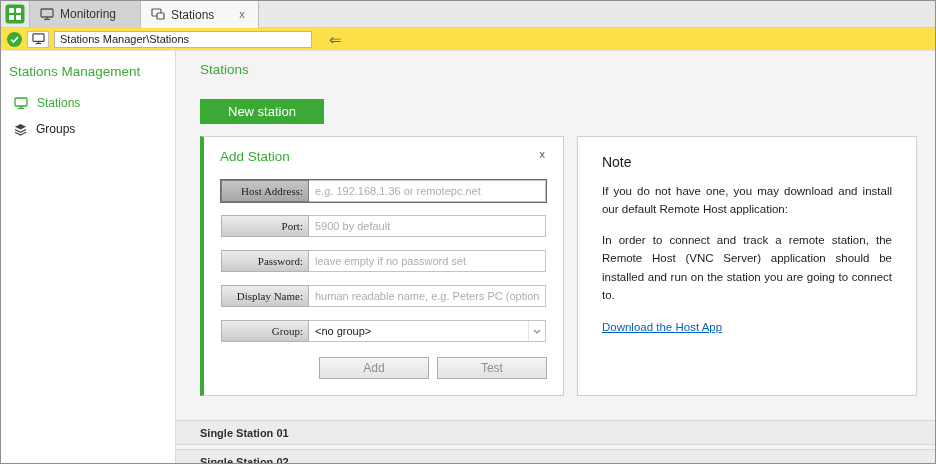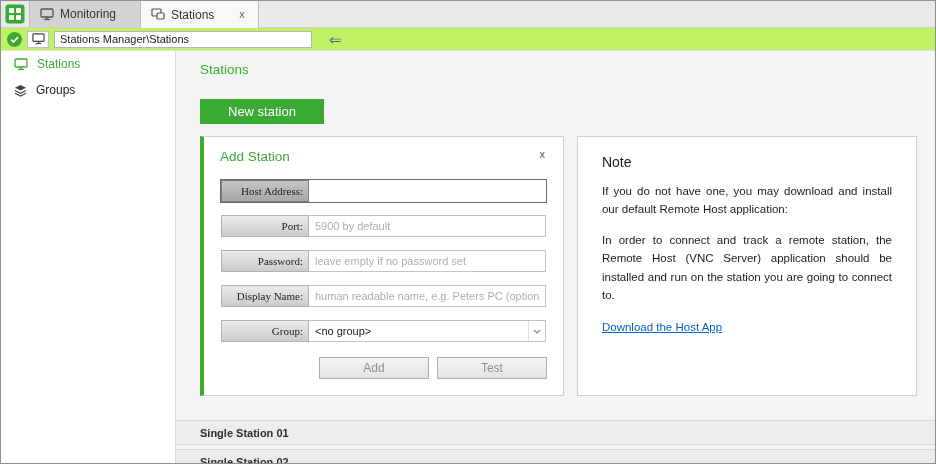--- a/index.html
+++ b/index.html
@@ -11,21 +11,21 @@
   }
   
   .tabbar{ flex:0 0 26px; background:#e9e9e9; display:flex; align-items:stretch;
     border-bottom:1px solid #cfcfcf; }
   .logo{ width:20px; height:20px; margin:3px 4px; flex:0 0 20px; }
   .tab{ display:flex; align-items:center; gap:6px; padding:0 10px; font-size:12px; color:#333; cursor:default; }
   .tab-monitoring{ background:#d3d3d3; border-left:1px solid #bdbdbd; border-right:1px solid #bdbdbd; min-width:112px; }
   .tab-stations{ background:#f8f8f8; border-right:1px solid #bdbdbd; min-width:118px; margin-bottom:-1px; }
   .tab-close{ margin-left:16px; color:#666; font-size:11px; line-height:1; padding:2px 3px; }
   
-  .addressbar{ flex:0 0 23px; background:#bef264; display:flex; align-items:center;
+  .addressbar{ flex:0 0 23px; background:#fde047; display:flex; align-items:center;
     padding:0 6px; gap:5px; border-bottom:1px solid #e2e2e2; }
   .addr-check{ width:15px; height:15px; flex:0 0 15px; }
   .addr-btn{ width:22px; height:17px; border:1px solid #bfbfbf; background:#fff;
     display:flex; align-items:center; justify-content:center; }
   .addr-input{ width:258px; height:17px; border:1px solid #b5b5b5; font-size:11px;
     padding:0 5px; color:#222; font-family:inherit; outline:none; background:#fff; }
   .addr-arrow{ color:#666; font-size:15px; margin-left:12px; line-height:1; }
   
   .bodyarea{ flex:1; display:flex; min-height:0; }
   .sidebar{ flex:0 0 175px; background:#fff; border-right:1px solid #dadada; }
@@ -125,20 +125,21 @@
         <line x1="4" y1="11.4" x2="10" y2="11.4" stroke="#444" stroke-width="1.3"></line>
       </svg>
     </span>
     <input class="addr-input" type="text" value="Stations Manager\Stations" style="">
     <span class="addr-arrow">⇐</span>
   </div>
 
   <div class="bodyarea">
 
     <div class="sidebar">
+      <div class="sidebar-title">Stations Management</div>
       <div class="side-item active">
         <span>
           <svg viewBox="0 0 14 13" width="14" height="13">
             <rect x="1" y="1" width="12" height="8" rx="1" fill="none" stroke="#3aaa35" stroke-width="1.3"></rect>
             <line x1="7" y1="9" x2="7" y2="11" stroke="#3aaa35" stroke-width="1.3"></line>
             <line x1="4" y1="11.4" x2="10" y2="11.4" stroke="#3aaa35" stroke-width="1.3"></line>
           </svg>
         </span>
         <span>Stations</span>
       </div>
@@ -164,20 +165,21 @@
         <div class="cards">
 
           <div class="card-add">
             <div class="card-add-head">
               <span class="card-add-title">Add Station</span>
               <span class="card-close">x</span>
             </div>
             <div class="frm">
               <div class="frow focused">
                 <span class="flabel">Host Address:</span>
+                <input class="finput" type="text" placeholder="e.g. 192.168.1.36 or remotepc.net" style="">
               </div>
               <div class="frow">
                 <span class="flabel">Port:</span>
                 <input class="finput" type="text" placeholder="5900 by default" style="">
               </div>
               <div class="frow">
                 <span class="flabel">Password:</span>
                 <input class="finput" type="text" placeholder="leave empty if no password set" style="">
               </div>
               <div class="frow">

